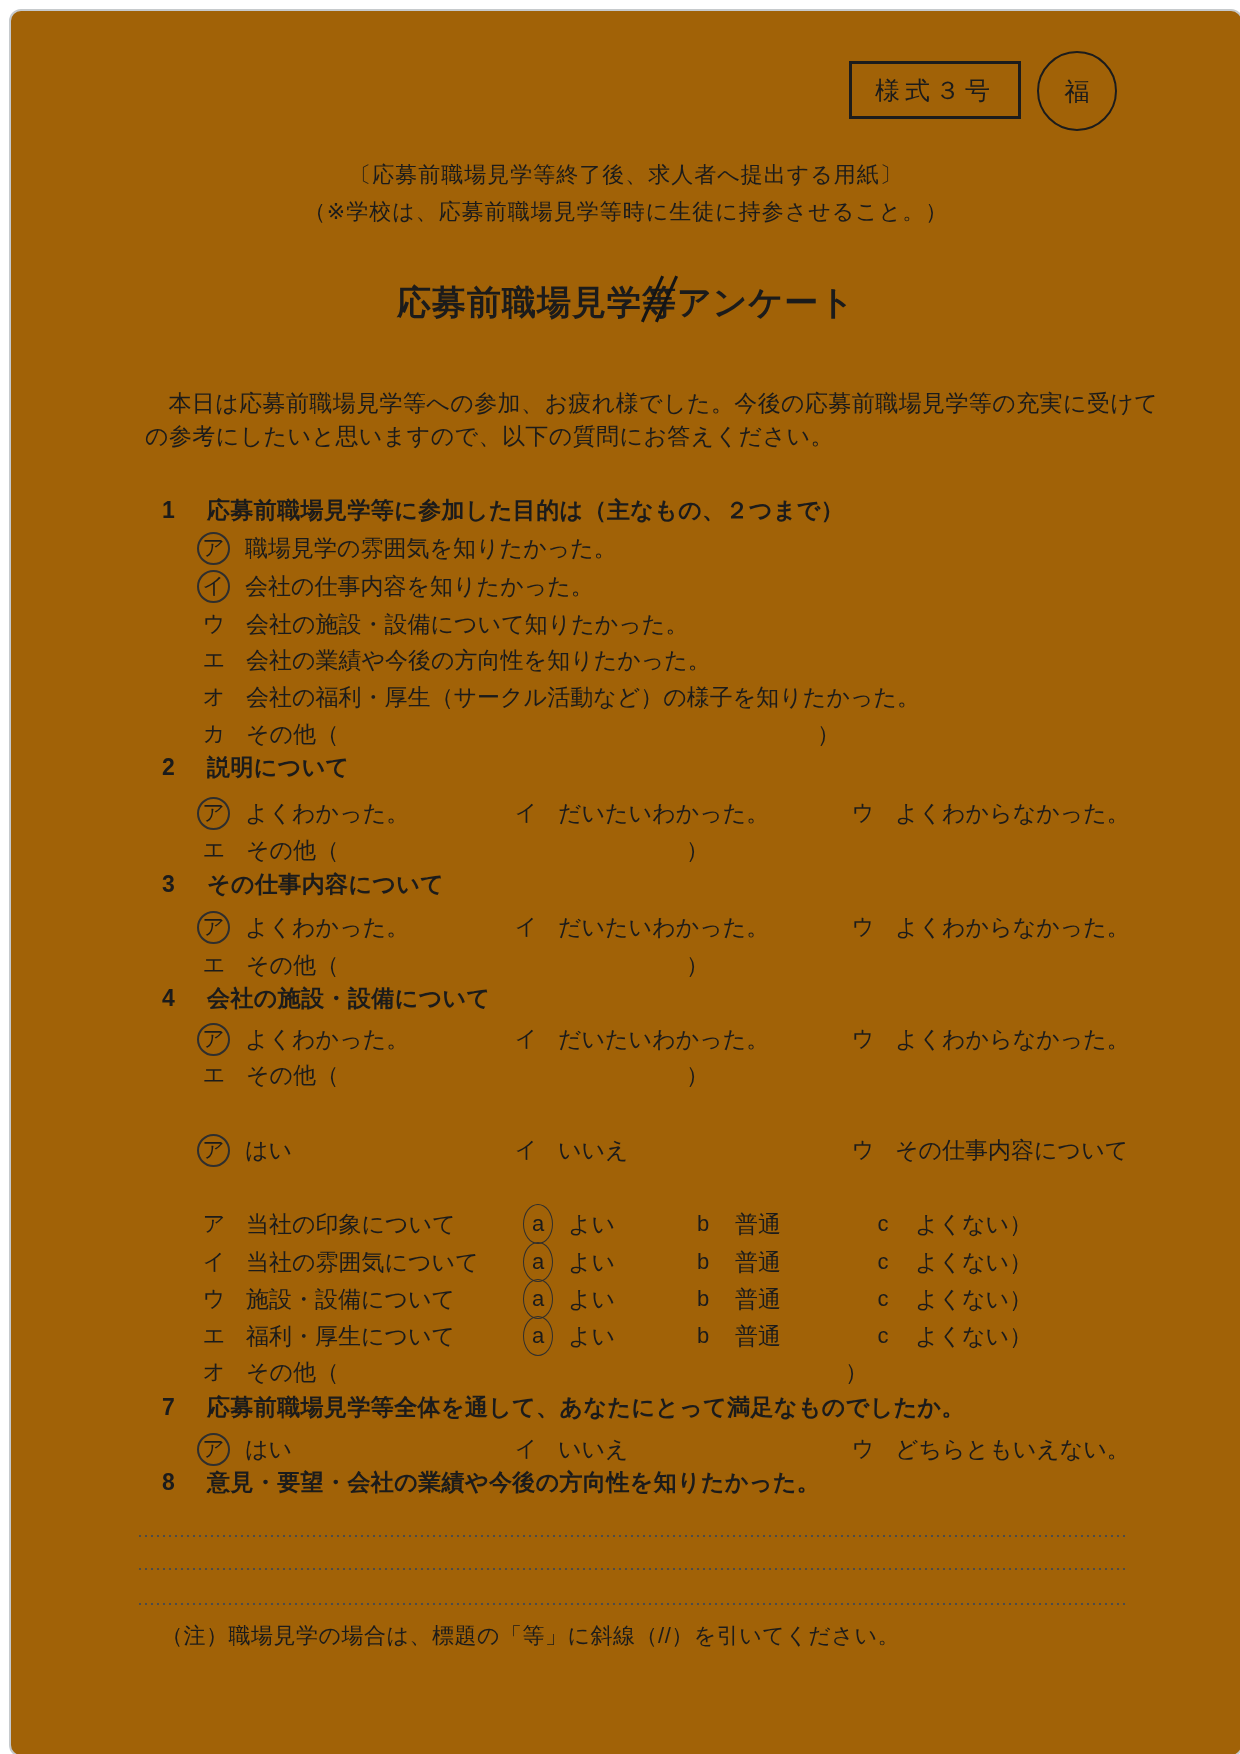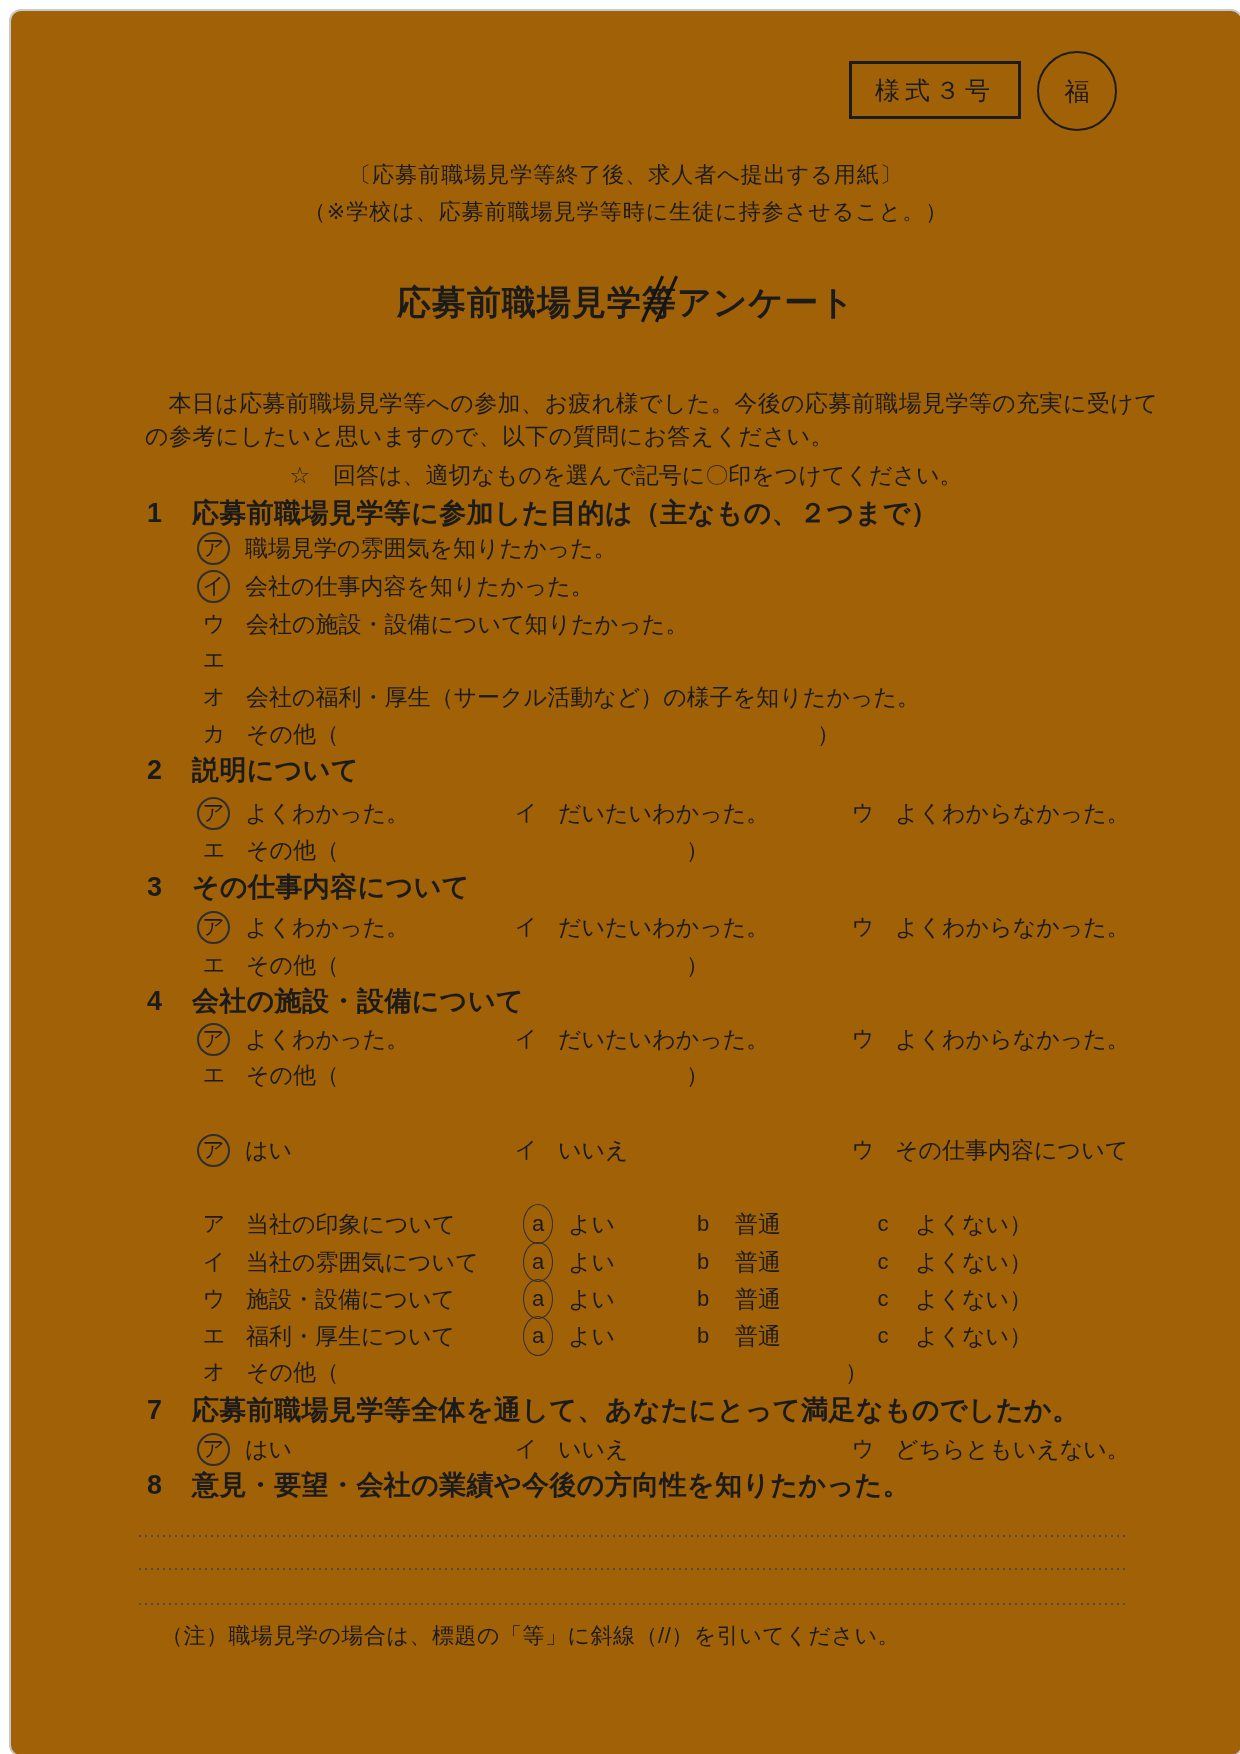--- a/index.html
+++ b/index.html
@@ -23,21 +23,21 @@
            font-size:34px; font-weight:bold; letter-spacing:1px; white-space:nowrap; }
   .slashed { position:relative; display:inline-block; }
   .slashed::before, .slashed::after { content:""; position:absolute; top:-6px; width:3px; height:50px;
            background:#141414; transform:rotate(24deg); }
   .slashed::before { left:9px; }
   .slashed::after  { left:23px; }
 
   .intro { position:absolute; left:134px; font-size:23px; letter-spacing:0.4px; white-space:nowrap; }
   .star  { position:absolute; left:0; width:100%; text-align:center; font-size:23px; white-space:nowrap; }
 
-  .qhead { position:absolute; left:136px; font-size:27px; font-weight:bold;
+  .qhead { position:absolute; left:151px; font-size:23px; font-weight:bold;
            letter-spacing:0.4px; white-space:nowrap; }
   .qhead .qnum { display:inline-block; width:45px; font-weight:bold; }
 
   .row   { position:absolute; left:0; width:100%; height:36px; font-size:23px; }
   .cell  { position:absolute; top:0; height:36px; display:flex; align-items:center;
            gap:15px; white-space:nowrap; }
   .mk    { display:inline-flex; align-items:center; justify-content:center;
            min-width:34px; height:34px; font-size:22px; }
   .mk.circ { min-width:33px; width:33px; height:33px; border:2px solid #2e2e2e; border-radius:50%; }
   .mk.circ.tall { min-width:30px; width:30px; height:40px; border-width:1.7px; }
@@ -60,21 +60,20 @@
     <span>福</span>
   </div>
 
   <div class="notice" style="top:149px">〔応募前職場見学等終了後、求人者へ提出する用紙〕</div>
   <div class="notice" style="top:186px">（※学校は、応募前職場見学等時に生徒に持参させること。）</div>
 
   <div class="title"><span>応募前職場見学</span><span class="slashed">等</span><span>アンケート</span></div>
 
   <p class="intro" style="top:377px">　本日は応募前職場見学等への参加、お疲れ様でした。今後の応募前職場見学等の充実に受けて</p>
   <p class="intro" style="top:410px">の参考にしたいと思いますので、以下の質問にお答えください。</p>
-  <p class="star" style="top:449px">☆　回答は、適切なものを選んで記号に〇印をつけてください。</p>
 
   <div class="qhead" style="top:484px">
     <span class="qnum">1</span><span>応募前職場見学等に参加した目的は（主なもの、２つまで）</span>
   </div>
   <div class="row" style="top:519px">
     <span class="cell" style="left:186px">
       <span class="mk circ">ア</span>
       <span>職場見学の雰囲気を知りたかった。</span>
     </span>
   </div>
@@ -86,20 +85,21 @@
   </div>
   <div class="row" style="top:595px">
     <span class="cell" style="left:186px">
       <span class="mk">ウ</span>
       <span>会社の施設・設備について知りたかった。</span>
     </span>
   </div>
   <div class="row" style="top:631px">
     <span class="cell" style="left:186px">
       <span class="mk">エ</span>
+      <span>会社の業績や今後の方向性を知りたかった。</span>
     </span>
   </div>
   <div class="row" style="top:668px">
     <span class="cell" style="left:186px">
       <span class="mk">オ</span>
       <span>会社の福利・厚生（サークル活動など）の様子を知りたかった。</span>
     </span>
   </div>
   <div class="row" style="top:705px">
     <span class="cell" style="left:186px">

